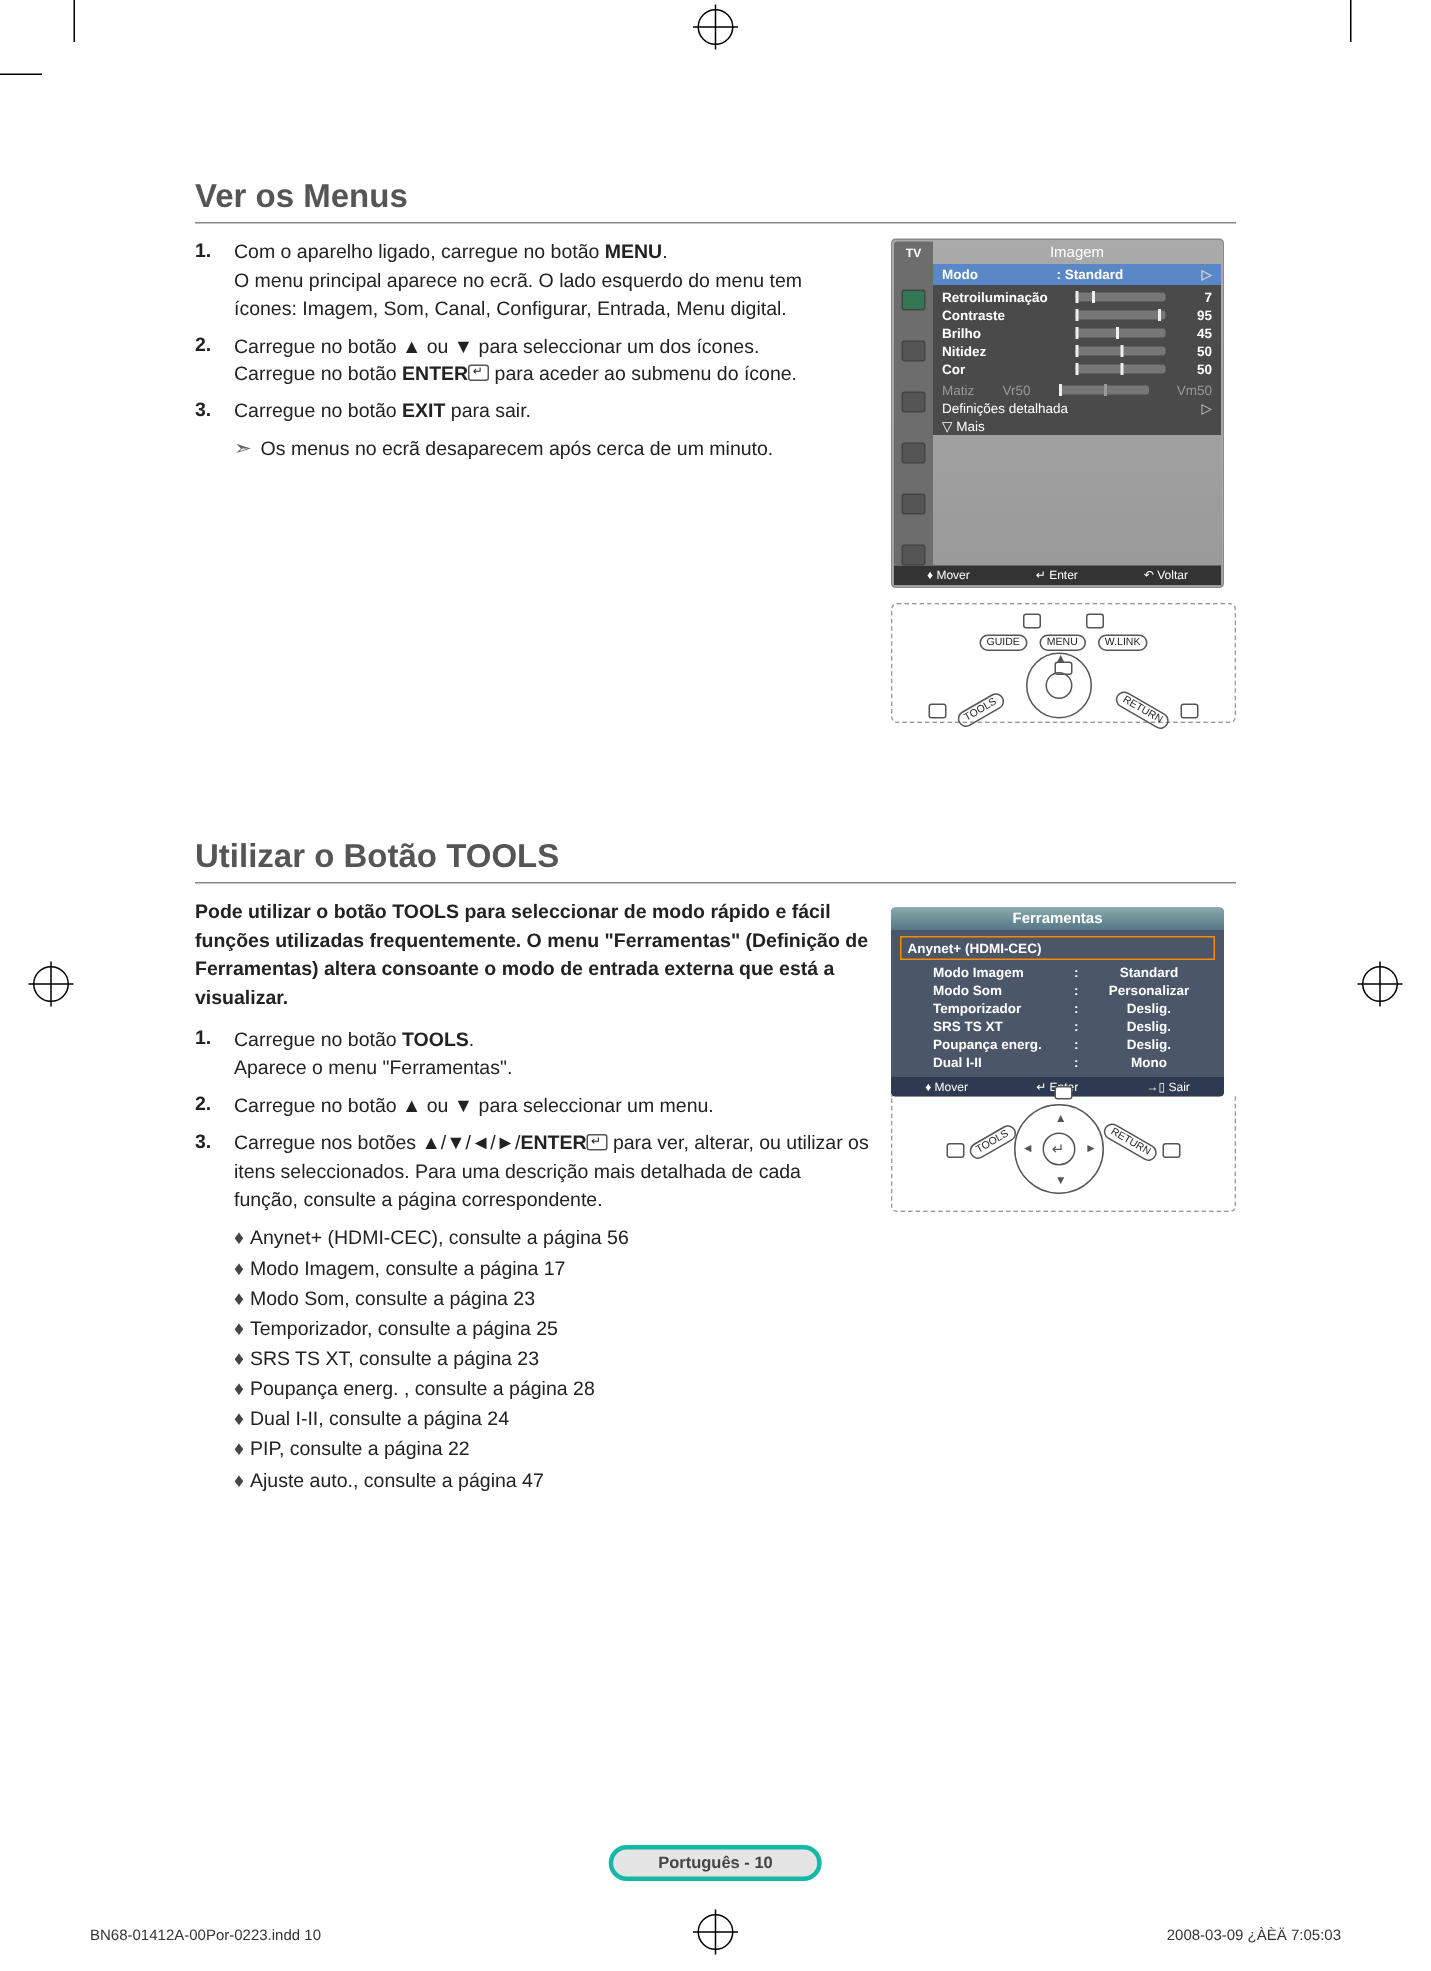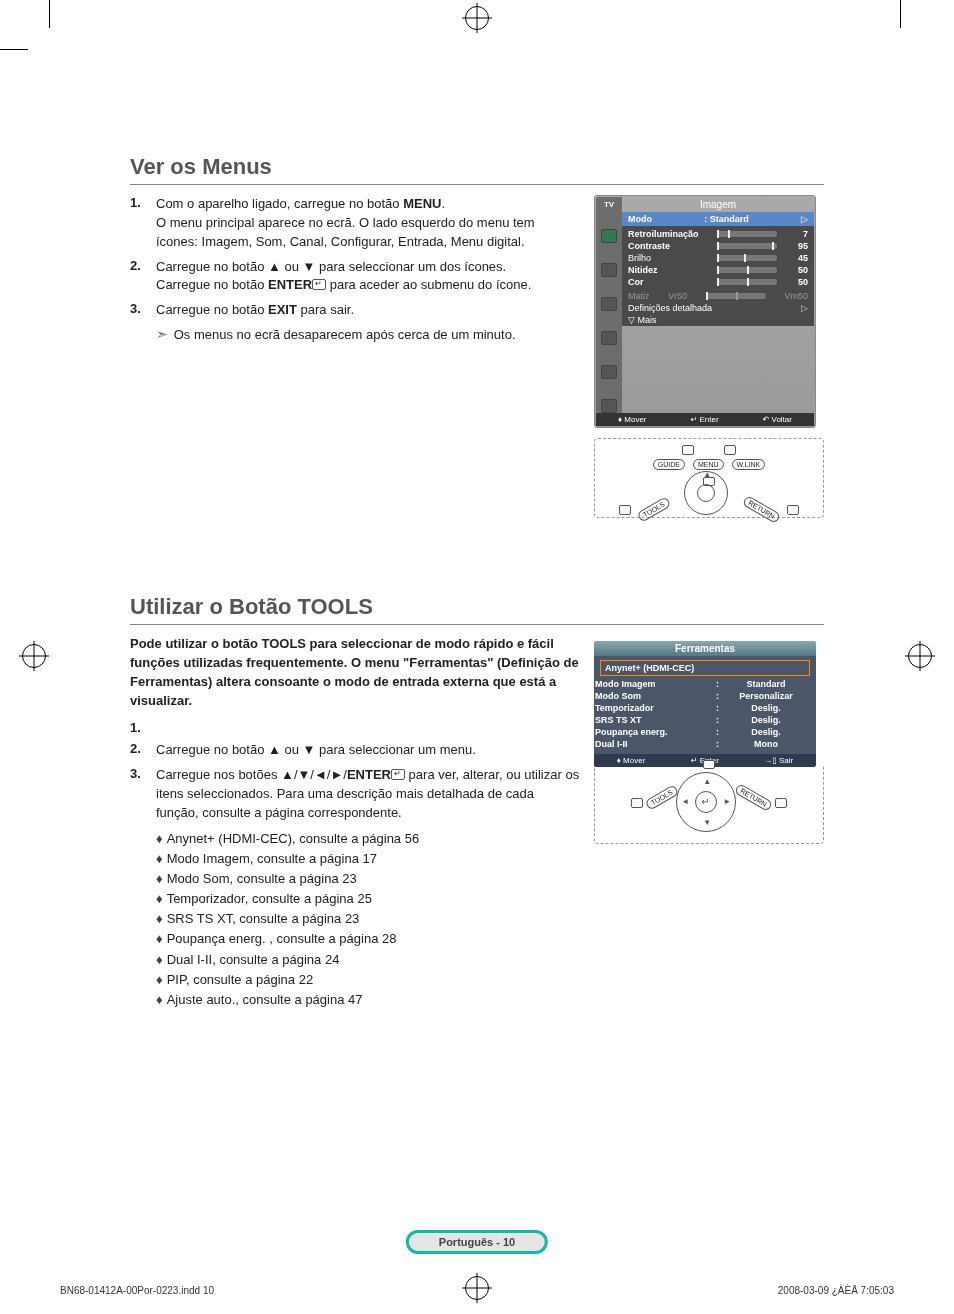--- a/index.html
+++ b/index.html
@@ -2,21 +2,21 @@
 <html><head>
 <meta charset="utf-8">
 <style>
   * { box-sizing: border-box; margin: 0; padding: 0; }
   body { background: #fff; font-family: Arial, Helvetica, sans-serif; font-size: 13px; color: #222; width: 954px; height: 1314px; position: relative; }
   .crop-mark { position: absolute; background: #000; }
   .reg-mark { position: absolute; width: 24px; height: 24px; border: 1px solid #000; border-radius: 50%; }
   .reg-mark::before { content:""; position: absolute; left: 50%; top: -4px; bottom: -4px; width: 1px; background: #000; transform: translateX(-50%); }
   .reg-mark::after { content:""; position: absolute; top: 50%; left: -4px; right: -4px; height: 1px; background: #000; transform: translateY(-50%); }
   .content { position: absolute; left: 130px; right: 130px; top: 118px; bottom: 40px; }
-  .section-title { font-size: 22px; color: #555; font-weight: bold; border-bottom: 1.5px solid #888; padding-bottom: 4px; margin-bottom: 10px; margin-top: 36px; }
+  .section-title { font-size: 22px; color: #555; font-weight: bold; border-bottom: 1.5px solid #888; padding-bottom: 4px; margin-bottom: 10px; }
   .body-wrap { display: flex; gap: 14px; }
   .txt-col { flex: 1; }
   .osd-col { width: 230px; }
   ol { list-style: none; }
   ol > li { display: flex; margin-bottom: 6px; }
   .num { font-weight: bold; width: 26px; flex-shrink: 0; }
   .para { line-height: 1.45; }
   .bold { font-weight: bold; }
   .note-line { display: flex; margin-left: 26px; margin-top: 4px; }
   .note-icon { font-size: 14px; margin-right: 6px; color: #666; }
@@ -48,21 +48,21 @@
   .pill { border:1px solid #555; border-radius:6px; padding:1px 4px; font-size:7px; }
   .nav-wheel { width:44px; height:44px; border:1px solid #555; border-radius:50%; position:relative; margin:0 8px; }
   .nav-wheel::before { content:""; position:absolute; inset:12px; border:1px solid #555; border-radius:50%; }
   .nav-arrow { position:absolute; font-size:8px; color:#555; }
   .r-small { width:12px; height:10px; border:1px solid #555; border-radius:2px; }
 
   
   .osd2 { width: 222px; background:#4b5668; margin-top:6px; border-radius:3px; overflow:hidden; font-size:9px; color:#fff; }
   .osd2-title { text-align:center; background: linear-gradient(#8aa,#578); padding:2px 0; font-weight:bold; font-size:10px; }
   .osd2-hl { border:1px solid #f80; margin:4px 6px 2px 6px; padding:2px 4px; font-weight:bold; }
-  .osd2-list { padding:0 10px 4px 1px; }
+  .osd2-list { padding:0 10px 4px 28px; }
   .osd2-row { display:flex; padding:1px 0; }
   .osd2-row span:nth-child(1){ flex:1; font-weight:bold; }
   .osd2-row span:nth-child(2){ width:10px; font-weight:bold; }
   .osd2-row span:nth-child(3){ width:80px; text-align:center; font-weight:bold; }
   .osd2-foot { background:#2d3a50; display:flex; justify-content:space-around; padding:2px 0; font-size:8px; }
 
   .remote-box2 { border:1px dashed #999; border-top:none; border-radius:0 0 4px 4px; height:78px; display:flex; justify-content:center; align-items:flex-start; padding-top:6px; margin-top:-1px; position:relative; }
   .nav-wheel2 { width:60px; height:60px; border:1px solid #555; border-radius:50%; position:relative; }
   .nav-wheel2::before { content:""; position:absolute; inset:18px; border:1px solid #555; border-radius:50%; }
   .top-slot { position:absolute; top:-6px; left:50%; transform:translateX(-50%); width:12px; height:9px; border:1px solid #555; border-radius:2px; background:#fff; }
@@ -142,21 +142,21 @@
                   <span style="width: 20px; text-align: right; font-weight: bold;">7</span>
                 </div>
                 <div class="osd1-item">
                   <span style="width: 78px; font-weight: bold;">Contraste</span>
                   <span class="slider">
                     <span style="position: absolute; top: -1px; height: 8px; width: 2px; background: rgb(238, 238, 238); left: 92%;"></span>
                   </span>
                   <span style="width: 20px; text-align: right; font-weight: bold;">95</span>
                 </div>
                 <div class="osd1-item">
-                  <span style="width: 78px; font-weight: normal;">Brilho</span>
+                  <span style="width: 78px; font-weight: bold;">Brilho</span>
                   <span class="slider">
                     <span style="position: absolute; top: -1px; height: 8px; width: 2px; background: rgb(238, 238, 238); left: 45%;"></span>
                   </span>
                   <span style="width: 20px; text-align: right; font-weight: bold;">45</span>
                 </div>
                 <div class="osd1-item">
                   <span style="width: 78px; font-weight: bold;">Nitidez</span>
                   <span class="slider">
                     <span style="position: absolute; top: -1px; height: 8px; width: 2px; background: rgb(238, 238, 238); left: 50%;"></span>
                   </span>
@@ -218,20 +218,24 @@
     </div>
   </div>
 
   <h2 class="section-title" style="margin-top:76px">Utilizar o Botão TOOLS</h2>
   <div class="body-wrap">
     <div class="txt-col">
       <p class="para bold" style="margin-bottom:10px">Pode utilizar o botão TOOLS para seleccionar de modo rápido e fácil funções utilizadas frequentemente. O menu "Ferramentas" (Definição de Ferramentas) altera consoante o modo de entrada externa que está a visualizar.</p>
       <ol id="s2steps">
           <li>
             <span class="num">1.</span>
+            <div class="para">
+              <div>Carregue no botão <span class="bold">TOOLS</span>.</div>
+              <div>Aparece o menu "Ferramentas".</div>
+            </div>
           </li>
           <li>
             <span class="num">2.</span>
             <div class="para">
               <div>Carregue no botão ▲ ou ▼ para seleccionar um menu.</div>
             </div>
           </li>
           <li>
             <span class="num">3.</span>
             <div class="para">

